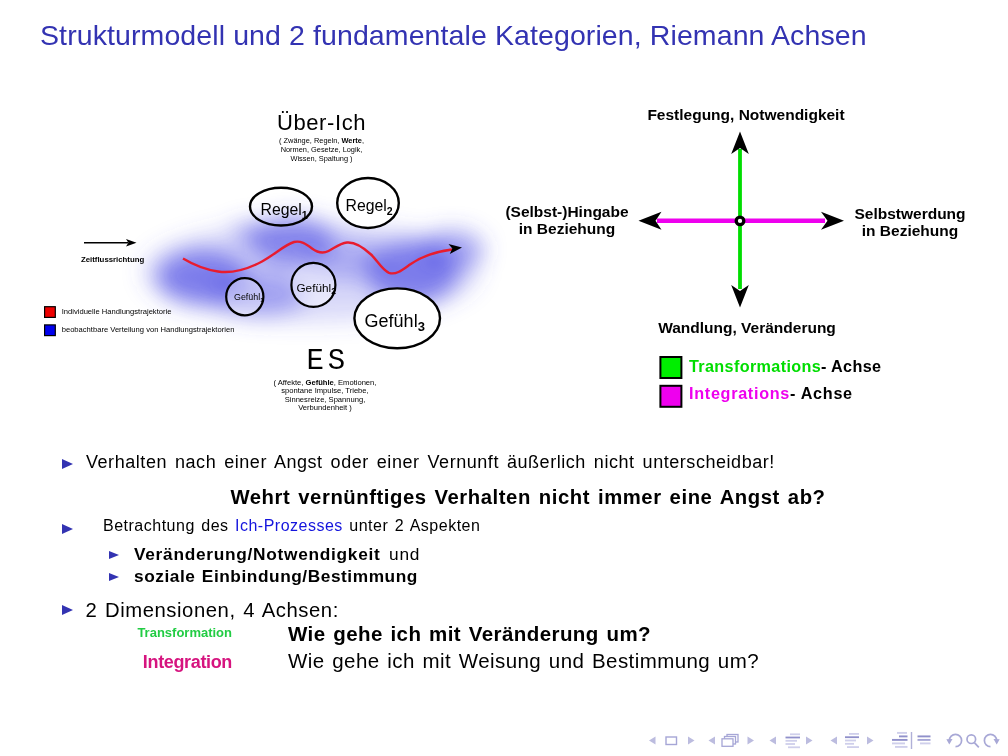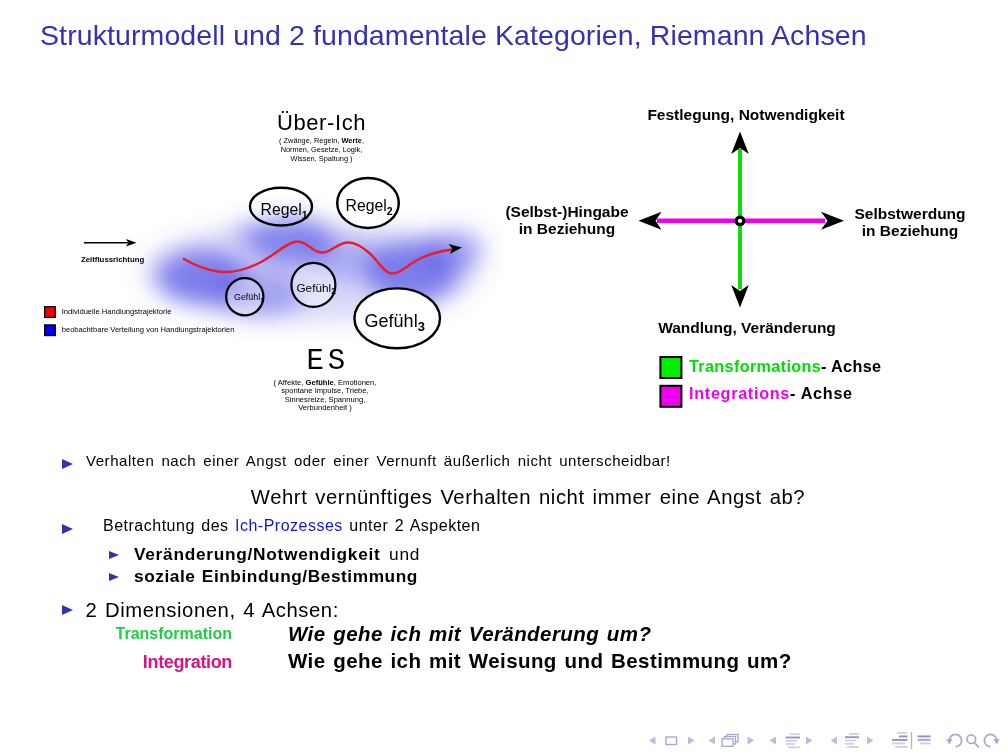--- a/index.html
+++ b/index.html
@@ -156,26 +156,26 @@
       <polygon points="949.3,744.6 946.3,739.2 952.5,739.0" fill="#a8a8d6" stroke="none"></polygon>
       <circle cx="971.3" cy="739.2" r="4.3"></circle>
       <line x1="974.4" y1="742.6" x2="978.8" y2="747.4"></line>
       <path d="M 990.5 746.6 A 6.1 6.1 0 1 1 996.6 740.5"></path>
       <polygon points="996.7,744.6 999.7,739.2 993.5,739.0" fill="#a8a8d6" stroke="none"></polygon>
     </g>
   </g>
 </svg>
 
 <div class="bullet b1" style="left:62px;top:458.8px;"></div>
-<div class="bl" id="l1" style="left:86px;top:452.9px;font-size:15px;letter-spacing:0.55px;word-spacing:2.4px;">Verhalten nach einer Angst oder einer Vernunft äußerlich nicht unterscheidbar!</div>
-<div class="bl" id="l2" style="left:528px;top:487.4px;font-size:20.3px;font-weight:normal;letter-spacing:0.55px;word-spacing:1.8px;transform:translateX(-50%);">Wehrt vernünftiges Verhalten nicht immer eine Angst ab?</div>
+<div class="bl" id="l1" style="left:86px;top:452.9px;font-size:18px;letter-spacing:0.55px;word-spacing:2.4px;">Verhalten nach einer Angst oder einer Vernunft äußerlich nicht unterscheidbar!</div>
+<div class="bl" id="l2" style="left:528px;top:487.4px;font-size:20.3px;font-weight:bold;letter-spacing:0.55px;word-spacing:1.8px;transform:translateX(-50%);">Wehrt vernünftiges Verhalten nicht immer eine Angst ab?</div>
 <div class="bullet b1" style="left:62px;top:524px;"></div>
 <div class="bl" id="l3" style="left:103px;top:517.6px;font-size:16px;letter-spacing:0.5px;word-spacing:1.5px;">Betrachtung des <span class="blue">Ich-Prozesses</span> unter 2 Aspekten</div>
 <div class="bullet b2" style="left:109px;top:550.8px;"></div>
 <div class="bl" id="l4" style="left:134px;top:546px;font-size:17.3px;letter-spacing:0.72px;word-spacing:3px;"><b>Veränderung/Notwendigkeit</b> und</div>
 <div class="bullet b2" style="left:109px;top:572.9px;"></div>
 <div class="bl" id="l5" style="left:134px;top:568.1px;font-size:17.3px;letter-spacing:0.55px;word-spacing:1px;"><b>soziale Einbindung/Bestimmung</b></div>
 <div class="bullet b1" style="left:62px;top:605px;"></div>
 <div class="bl" id="l6" style="left:85.5px;top:599.5px;font-size:20.3px;letter-spacing:0.55px;word-spacing:1.5px;">2 Dimensionen, 4 Achsen:</div>
-<div class="bl grn" id="l7a" style="left:232px;top:626.3px;font-size:16px;transform:translateX(-100%);">Transformation</div>
-<div class="bl" id="l7b" style="left:288px;top:624.2px;font-size:20.5px;font-weight:bold;letter-spacing:0.42px;word-spacing:1.6px;font-style:italic;">Wie gehe ich mit Veränderung um?</div>
+<div class="bl grn" id="l7a" style="left:232px;top:626.3px;font-size:13px;transform:translateX(-100%);">Transformation</div>
+<div class="bl" id="l7b" style="left:288px;top:624.2px;font-size:20.5px;font-weight:bold;letter-spacing:0.42px;word-spacing:1.6px;">Wie gehe ich mit Veränderung um?</div>
 <div class="bl pnk" id="l8a" style="left:232px;top:653.4px;font-size:18px;letter-spacing:-0.35px;transform:translateX(-100%);text-align:center;">Integration</div>
-<div class="bl" id="l8b" style="left:288px;top:651.4px;font-size:20.5px;font-weight:bold;letter-spacing:0.42px;word-spacing:1.6px;">Wie gehe ich mit Weisung und Bestimmung um?</div>
+<div class="bl" id="l8b" style="left:288px;top:651.4px;font-size:20.5px;font-weight:normal;letter-spacing:0.42px;word-spacing:1.6px;">Wie gehe ich mit Weisung und Bestimmung um?</div>
 
 </body></html>

